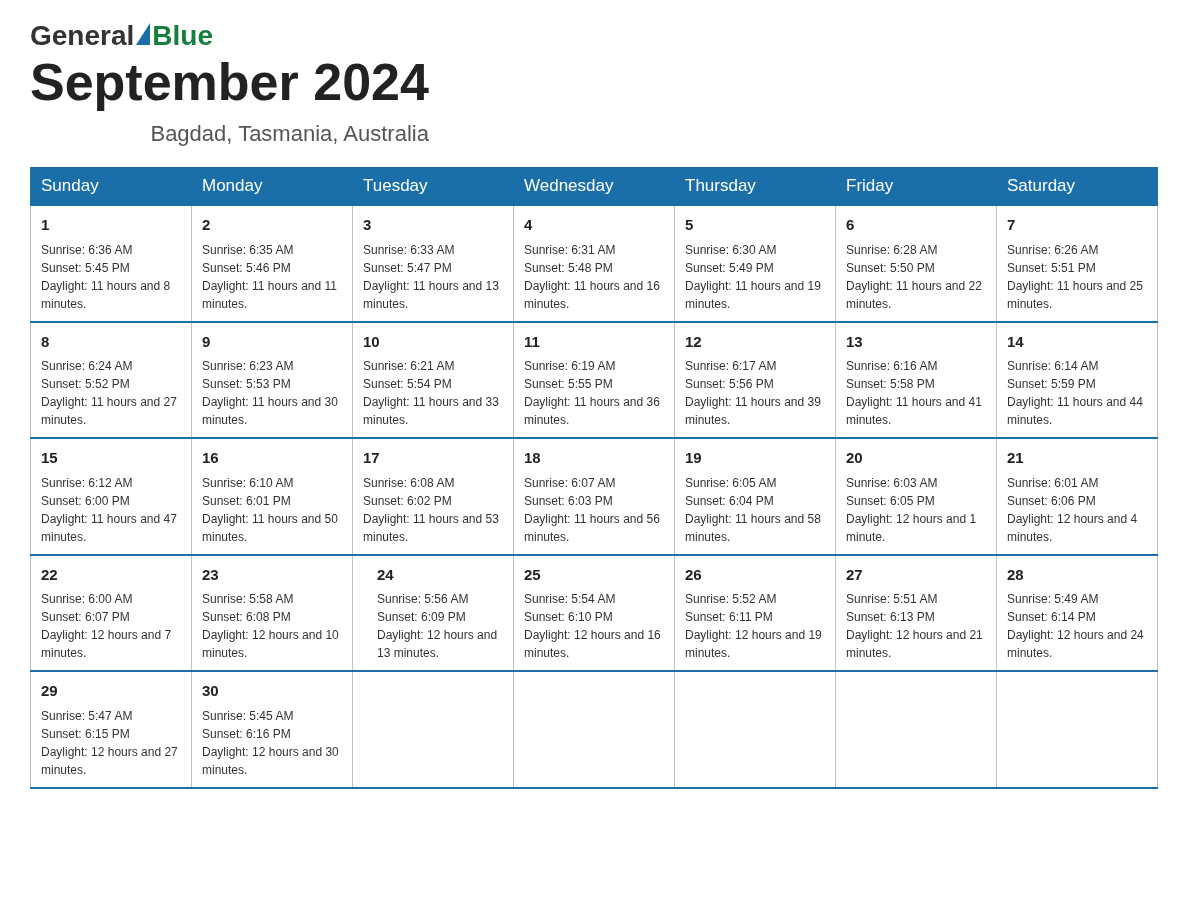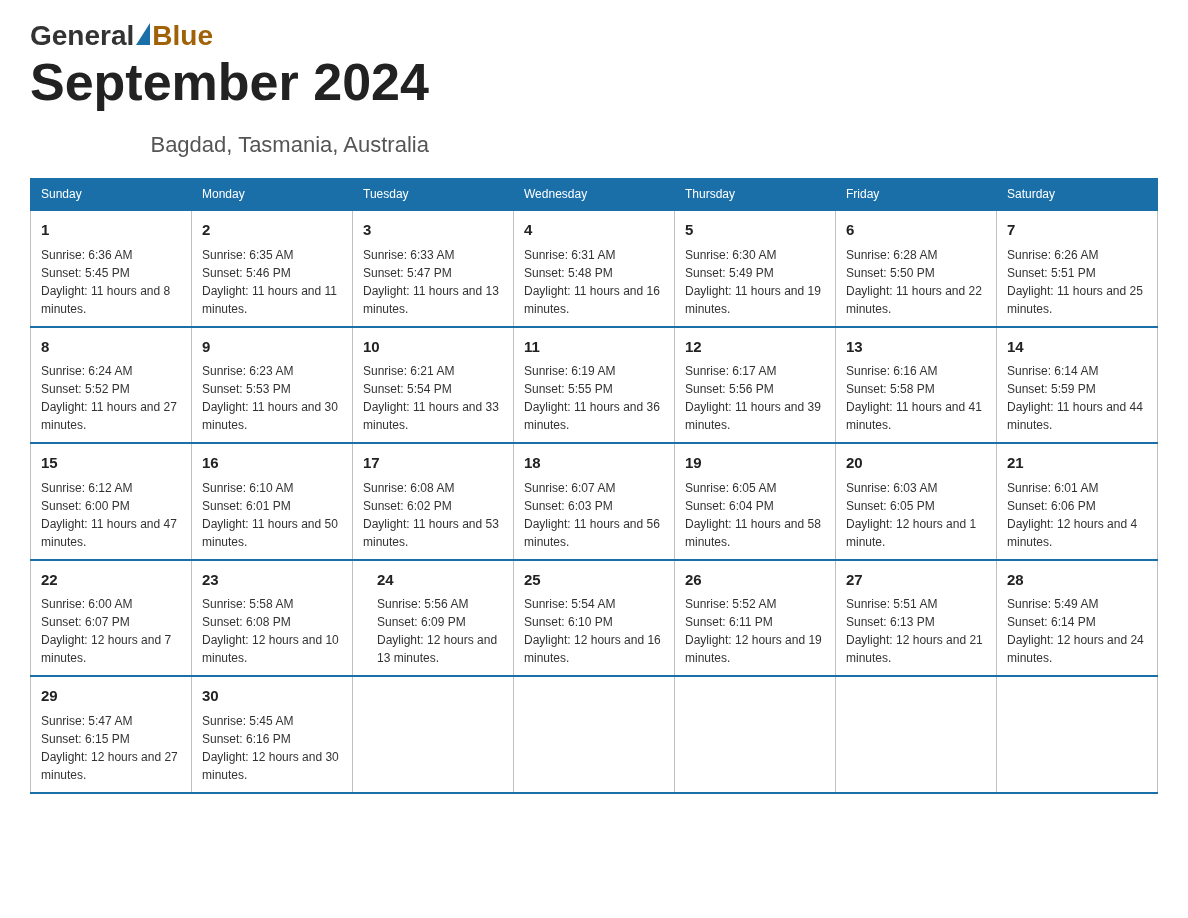--- a/index.html
+++ b/index.html
@@ -37,45 +37,45 @@
       width: 0;
       height: 0;
       border-left: 14px solid transparent;
       border-bottom: 22px solid #1a6fa8;
       margin-left: 2px;
       margin-top: -4px;
     }
     .logo-blue {
       font-size: 28px;
       font-weight: bold;
-      color: #a16207;
+      color: #15803d;
       margin-left: 2px;
     }
     .title-block {
       text-align: right;
     }
     .month-title {
       font-size: 52px;
       font-weight: bold;
       color: #222;
     }
     .location {
       font-size: 22px;
       color: #555;
-      margin-top: 20px;
+      margin-top: 9px;
     }
     table {
       width: 100%;
       border-collapse: collapse;
     }
     thead tr th {
       background-color: #1a6fa8;
       color: #fff;
       padding: 8px 10px;
-      font-size: 12px;
+      font-size: 17px;
       font-weight: normal;
       text-align: left;
       border: 1px solid #1a6fa8;
     }
     tbody tr td {
       vertical-align: top;
       padding: 8px 10px;
       border: 1px solid #c0c0c0;
       font-size: 13px;
       line-height: 1.5;

